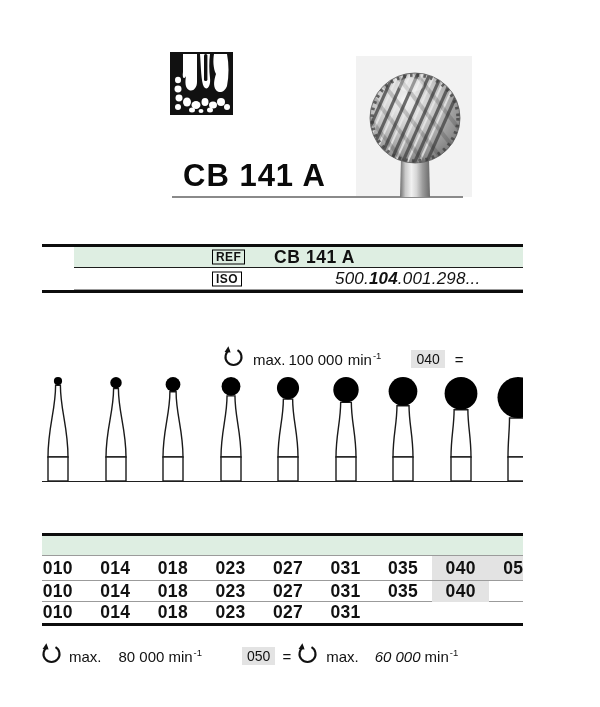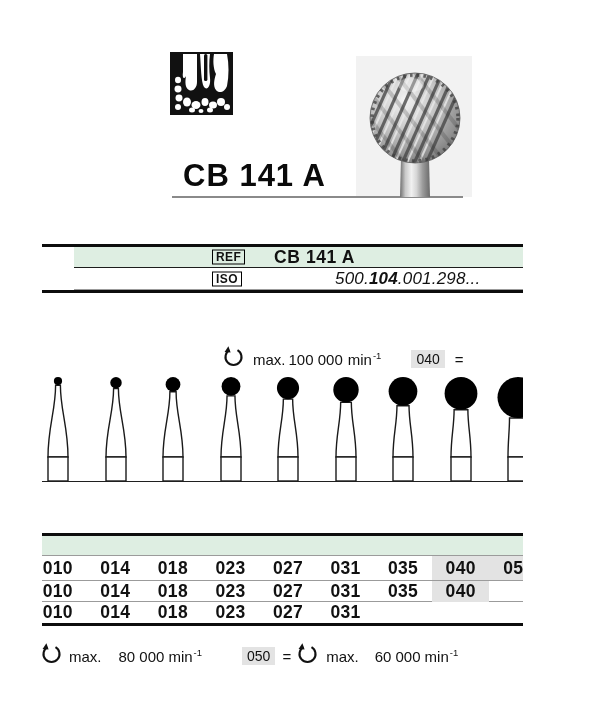--- a/index.html
+++ b/index.html
@@ -73,21 +73,21 @@
     display:grid;grid-template-columns:repeat(9,1fr);
   }
   .size-cell{
     display:flex;align-items:center;justify-content:center;
     font-size:17.5px;font-weight:bold;letter-spacing:.3px;
   }
   .size-cell.hl{background:var(--gray);}
   
   .ml4{margin-left:4px;}.ml5{margin-left:5px;}.ml6{margin-left:6px;}.ml7{margin-left:7px;}
   .ml8{margin-left:8px;}.ml9{margin-left:3px;}.ml10{margin-left:10px;}
-  .ml16{margin-left:16px;}.ml17{margin-left:17px;margin-top:12px;}.ml30{margin-left:30px;}.ml40{margin-left:40px;}
+  .ml16{margin-left:16px;font-style:italic;}.ml17{margin-left:17px;margin-top:12px;}.ml30{margin-left:30px;}.ml40{margin-left:40px;}
 </style>
 </head>
 <body>
 
 <div id="canvas">
 
   <div class="pictogram">
     <svg width="63" height="63" viewBox="0 0 63 63">
       <rect x="0" y="0" width="63" height="63" fill="#111"></rect>
       <path fill="#fff" d="M13,2 H27 V30 C27,36 23,40 19,38 C15,36 15,30 16,24 C14,28 12,26 13,20 Z"></path>

